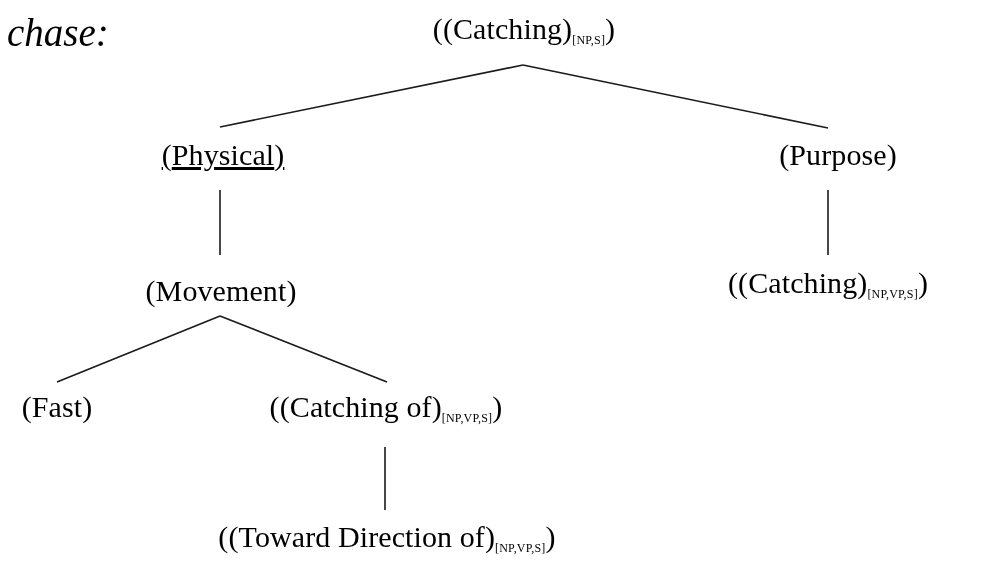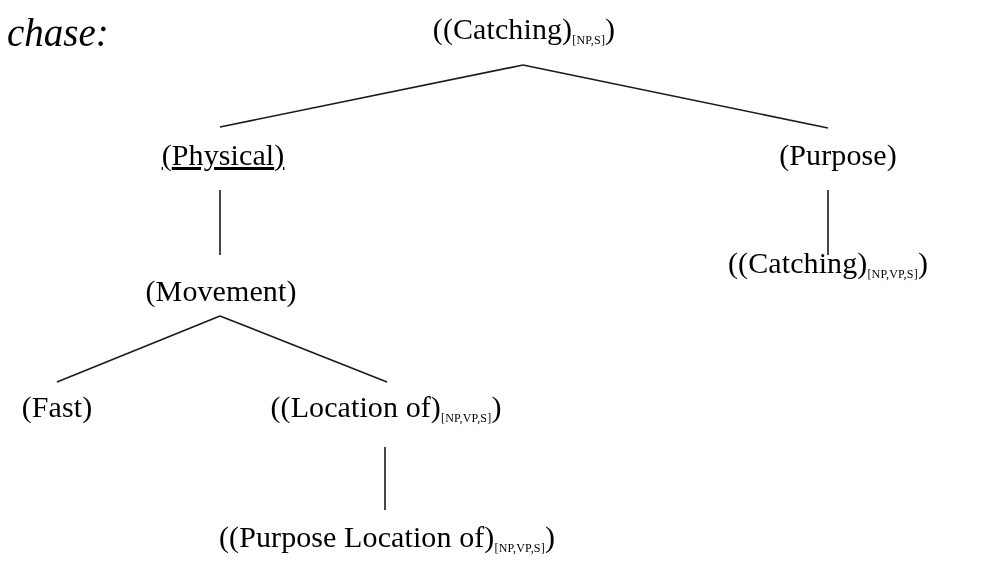--- a/index.html
+++ b/index.html
@@ -72,19 +72,19 @@
       <line x1="220" y1="316" x2="57" y2="382" stroke="#1a1a1a" stroke-width="1.6" shape-rendering="geometricPrecision"></line>
       <line x1="220" y1="316" x2="387" y2="382" stroke="#1a1a1a" stroke-width="1.6" shape-rendering="geometricPrecision"></line>
       <line x1="385" y1="447" x2="385" y2="510" stroke="#1a1a1a" stroke-width="1.6" shape-rendering="geometricPrecision"></line>
     </svg>
 
   <div id="node-layer">
       <div class="node" style="left: 524px; top: 14px;"><span class="paren-outer">((</span><span class="lbl">Catching</span><span class="paren-inner">)</span><span class="sub">[NP,S]</span><span class="paren-outer">)</span></div>
       <div class="node" style="left: 223px; top: 140px; text-decoration: underline;"><span class="paren-outer">(</span><span class="lbl">Physical</span><span class="paren-outer">)</span></div>
       <div class="node" style="left: 830px; top: 140px; margin-left: 8px;"><span class="paren-outer">(</span><span class="lbl">Purpose</span><span class="paren-outer">)</span></div>
       <div class="node" style="left: 221px; top: 276px;"><span class="paren-outer">(</span><span class="lbl">Movement</span><span class="paren-outer">)</span></div>
-      <div class="node" style="left: 828px; top: 248px;"><span class="paren-outer">((</span><span class="lbl">Catching</span><span class="paren-inner">)</span><span class="sub">[NP,VP,S]</span><span class="paren-outer">)</span></div>
+      <div class="node" style="left: 828px; top: 268px;"><span class="paren-outer">((</span><span class="lbl">Catching</span><span class="paren-inner">)</span><span class="sub">[NP,VP,S]</span><span class="paren-outer">)</span></div>
       <div class="node" style="left: 57px; top: 392px; text-align: center;"><span class="paren-outer">(</span><span class="lbl">Fast</span><span class="paren-outer">)</span></div>
-      <div class="node" style="left: 386px; top: 392px;"><span class="paren-outer">((</span><span class="lbl">Location of</span><span class="paren-inner">)</span><span class="sub">[NP,VP,S]</span><span class="paren-outer">)</span></div>
-      <div class="node" style="left: 387px; top: 522px;"><span class="paren-outer">((</span><span class="lbl">Purpose Location of</span><span class="paren-inner">)</span><span class="sub">[NP,VP,S]</span><span class="paren-outer">)</span></div>
+      <div class="node" style="left: 386px; top: 392px;"><span class="paren-outer">((</span><span class="lbl">Catching of</span><span class="paren-inner">)</span><span class="sub">[NP,VP,S]</span><span class="paren-outer">)</span></div>
+      <div class="node" style="left: 387px; top: 522px;"><span class="paren-outer">((</span><span class="lbl">Toward Direction of</span><span class="paren-inner">)</span><span class="sub">[NP,VP,S]</span><span class="paren-outer">)</span></div>
     </div>
 
 </div>
 
 </body></html>

